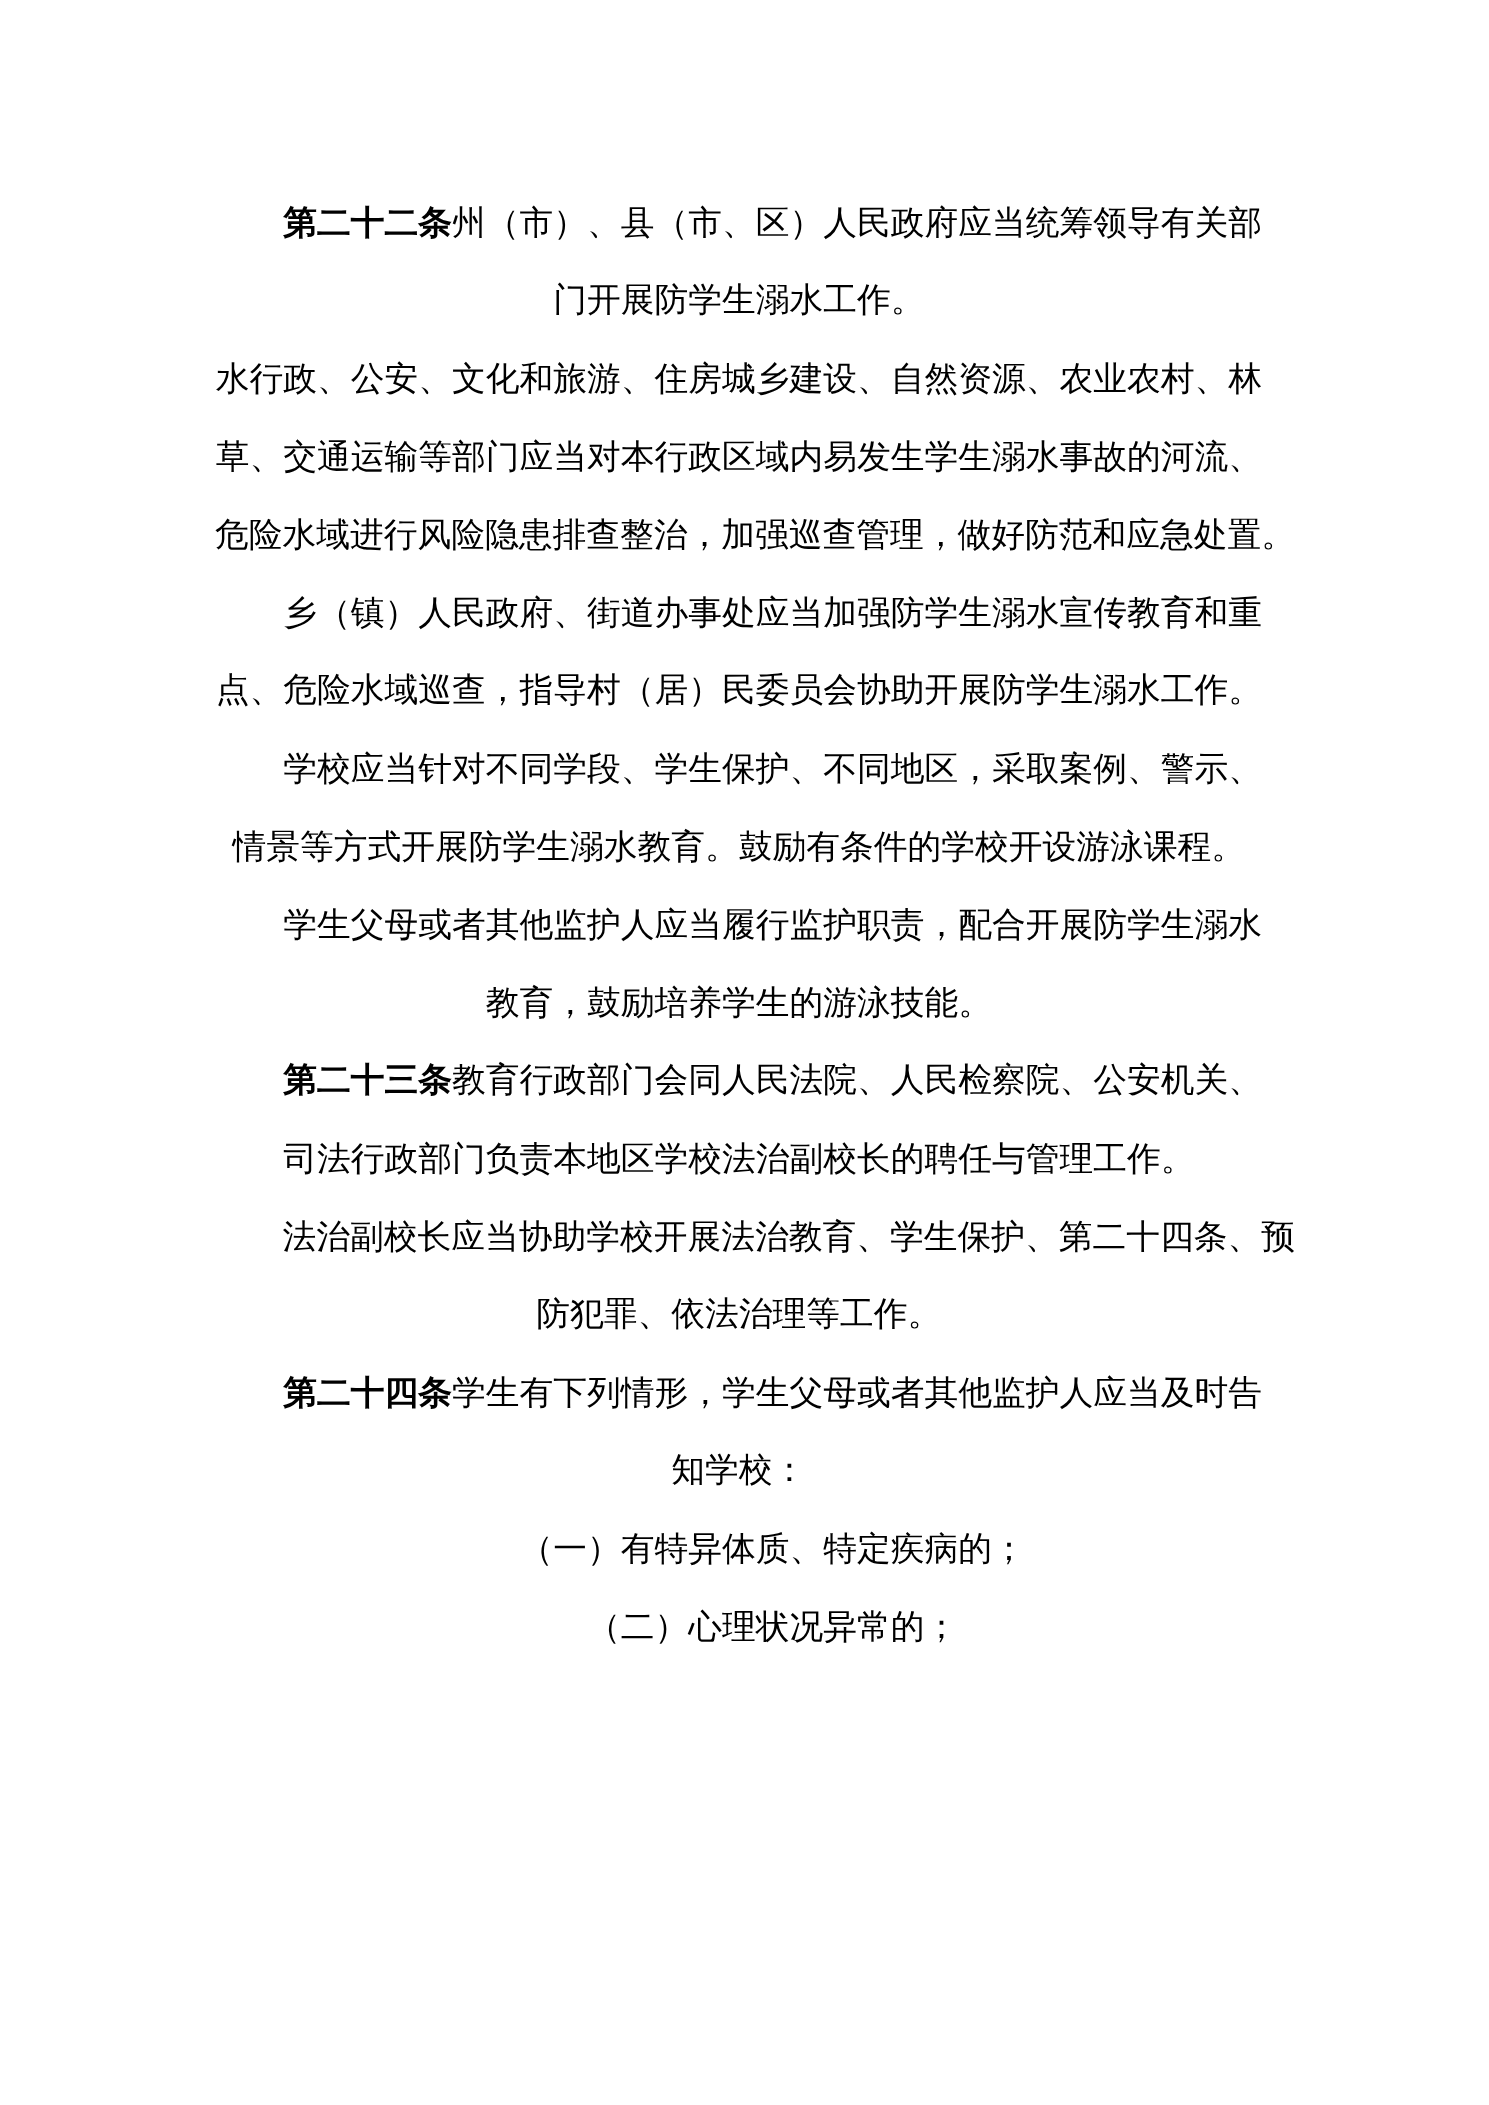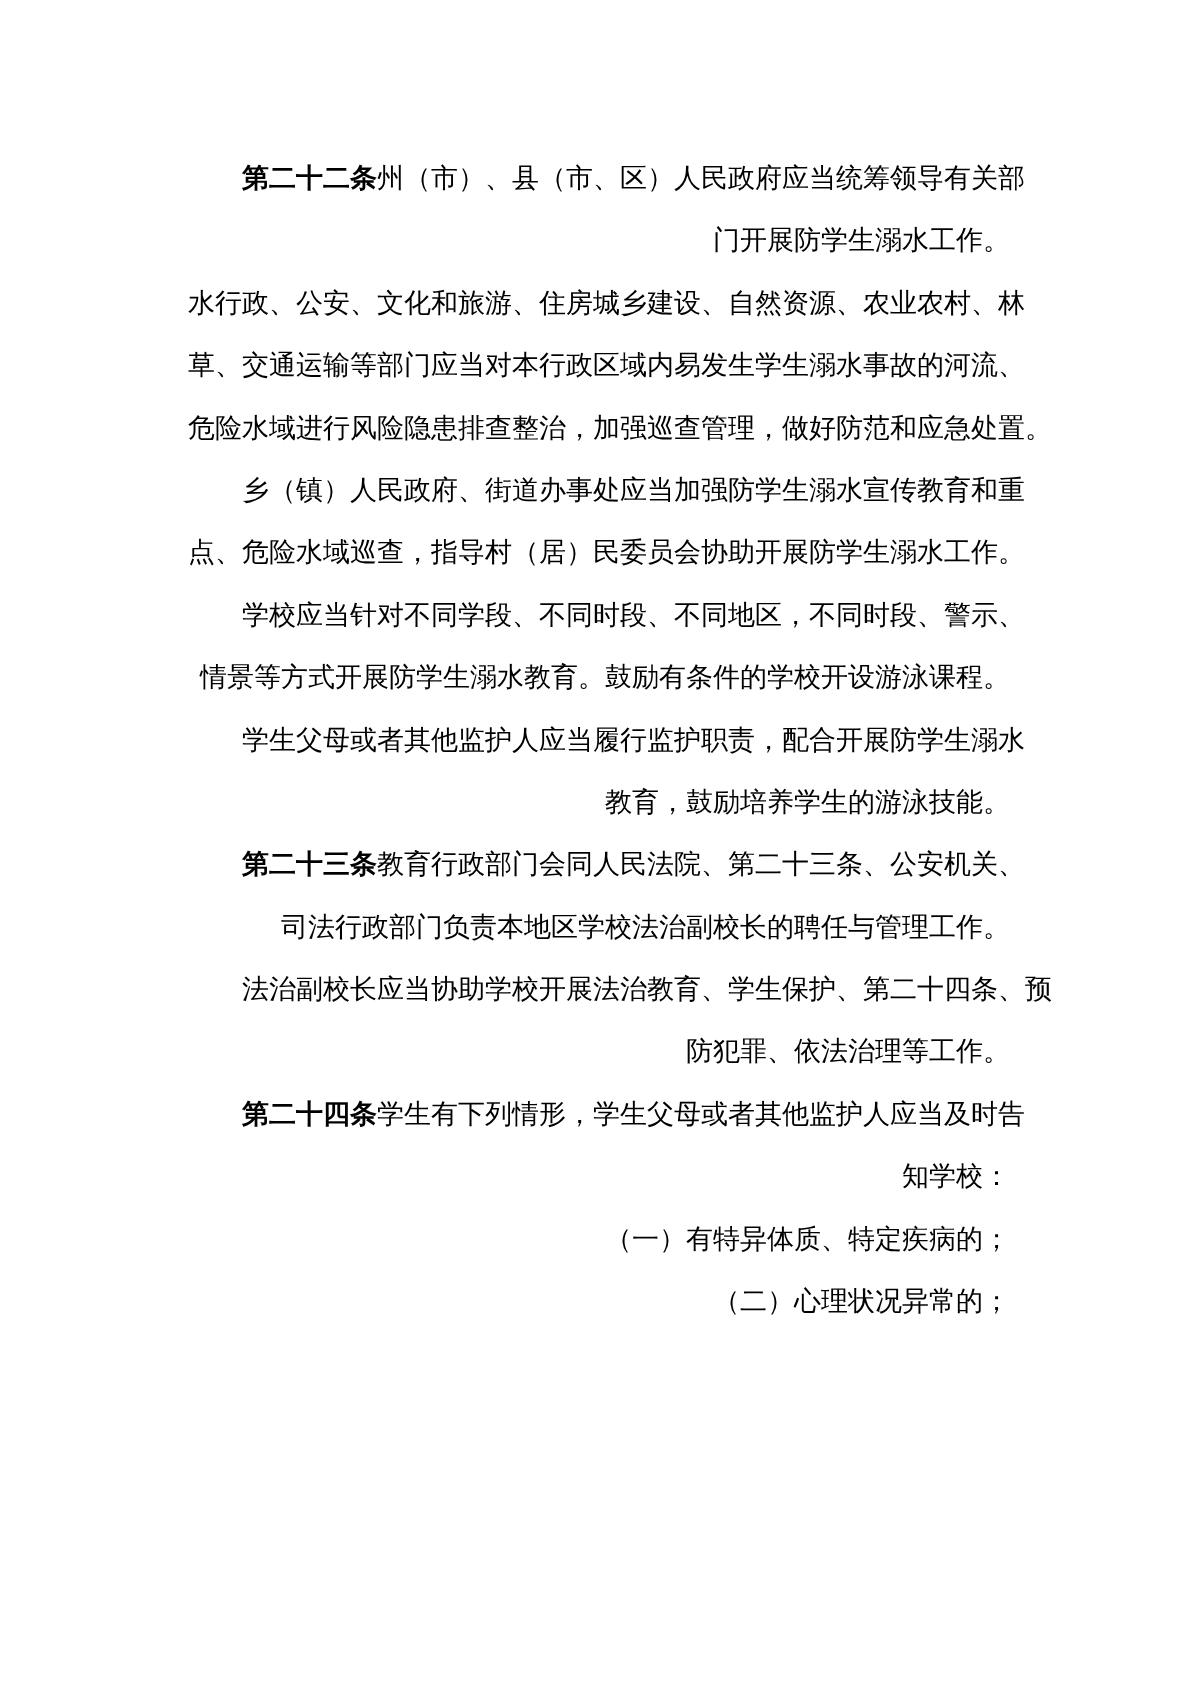--- a/index.html
+++ b/index.html
@@ -21,22 +21,21 @@
     top: 147px;
     width: 838px;
     color: #000000;
     font-size: 27px;
     line-height: 62.4px;
     letter-spacing: 0;
   }
   .line {
     white-space: nowrap;   
     height: 62.4px;
-    text-align: right;
-    margin-left: 16px;
+    text-align: center;
   }
   .line.indent {
     padding-left: 54px;    
   }
   .bold {
     font-weight: 700;
   }
 </style>
 </head>
 <body>
@@ -50,29 +49,29 @@
       <div>
         <div class="line"><span>水行政、公安、文化和旅游、住房城乡建设、自然资源、农业农村、林</span></div>
         <div class="line"><span>草、交通运输等部门应当对本行政区域内易发生学生溺水事故的河流、</span></div>
         <div class="line"><span>危险水域进行风险隐患排查整治，加强巡查管理，做好防范和应急处置。</span></div>
       </div>
       <div>
         <div class="line indent"><span>乡（镇）人民政府、街道办事处应当加强防学生溺水宣传教育和重</span></div>
         <div class="line"><span>点、危险水域巡查，指导村（居）民委员会协助开展防学生溺水工作。</span></div>
       </div>
       <div>
-        <div class="line indent"><span>学校应当针对不同学段、不同时段、不同地区，不同时段、警示、</span></div>
+        <div class="line indent"><span>学校应当针对不同学段、学生保护、不同地区，采取案例、警示、</span></div>
         <div class="line"><span>情景等方式开展防学生溺水教育。鼓励有条件的学校开设游泳课程。</span></div>
       </div>
       <div>
         <div class="line indent"><span>学生父母或者其他监护人应当履行监护职责，配合开展防学生溺水</span></div>
         <div class="line"><span>教育，鼓励培养学生的游泳技能。</span></div>
       </div>
       <div>
-        <div class="line indent"><span class="bold">第二十三条</span><span>教育行政部门会同人民法院、第二十三条、公安机关、</span></div>
+        <div class="line indent"><span class="bold">第二十三条</span><span>教育行政部门会同人民法院、人民检察院、公安机关、</span></div>
         <div class="line"><span>司法行政部门负责本地区学校法治副校长的聘任与管理工作。</span></div>
       </div>
       <div>
         <div class="line indent"><span>法治副校长应当协助学校开展法治教育、学生保护、第二十四条、预</span></div>
         <div class="line"><span>防犯罪、依法治理等工作。</span></div>
       </div>
       <div>
         <div class="line indent"><span class="bold">第二十四条</span><span>学生有下列情形，学生父母或者其他监护人应当及时告</span></div>
         <div class="line"><span>知学校：</span></div>
       </div>

